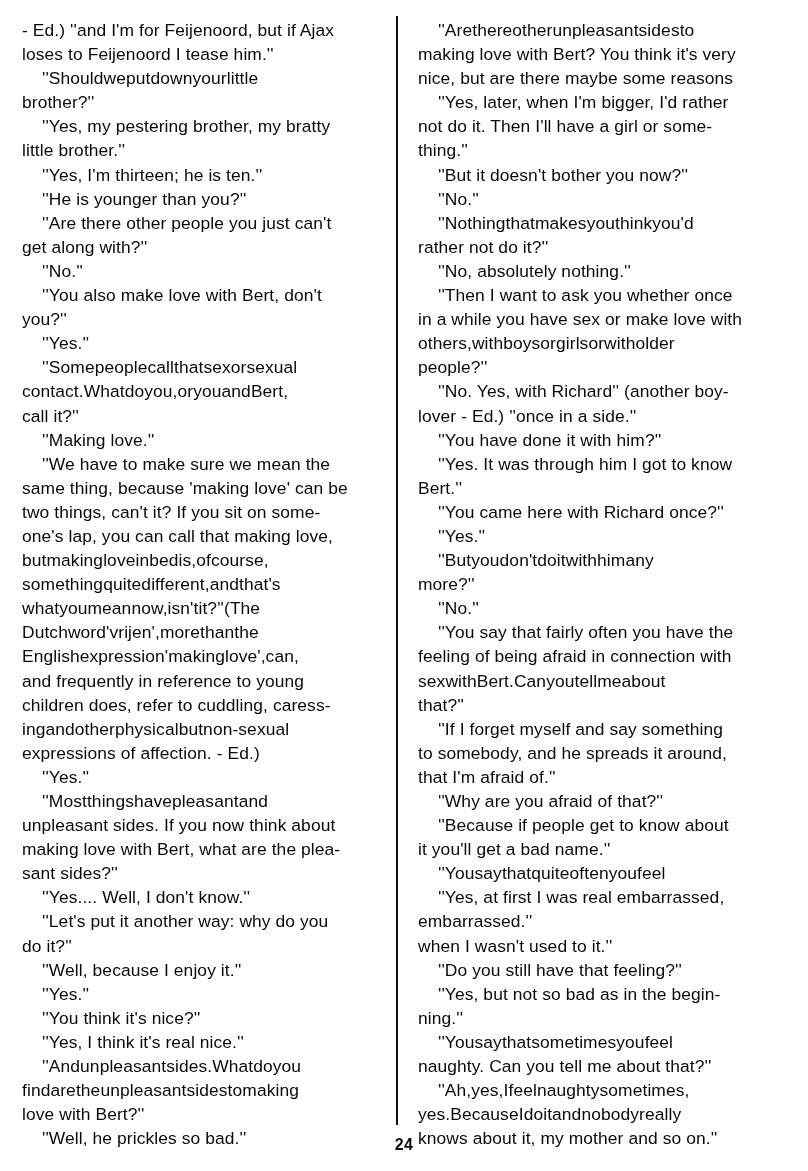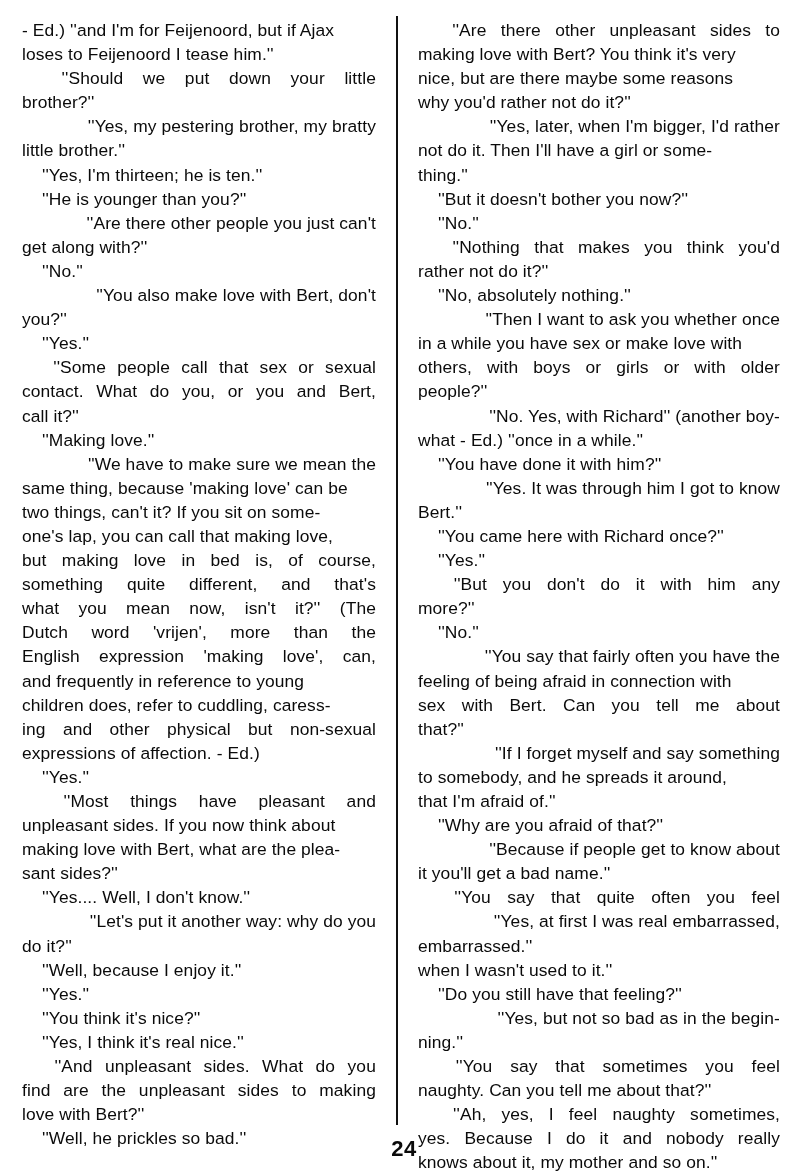--- a/index.html
+++ b/index.html
@@ -45,21 +45,20 @@
 
   
   .ln {
     display: flex;
     white-space: pre;
     height: 24.1px;
     overflow: visible;
   }
   
   .ln.just {
-    justify-content: space-between;
   }
   
   .ln.flush {
     justify-content: flex-start;
   }
   .ln.indent::before {
     content: "";
     display: block;
     width: 20px;
     flex: 0 0 20px;
@@ -76,21 +75,21 @@
     height: 1109px;
     background: #111111;
   }
 
   .folio {
     position: absolute;
     left: 0;
     top: 1136px;
     width: 808px;
     text-align: center;
-    font-size: 22px;
+    font-size: 16px;
     font-weight: 700;
     letter-spacing: 0.4px;
   }
 </style>
 </head>
 <body>
 
 <div class="page">
 
   <div class="columns">
@@ -140,35 +139,34 @@
         <div class="ln flush indent"><span class="w">''Yes, I think it's real nice.''</span></div>
         <div class="ln just indent"><span class="w">''And</span><span class="w">unpleasant</span><span class="w">sides.</span><span class="w">What</span><span class="w">do</span><span class="w">you</span></div>
         <div class="ln just"><span class="w">find</span><span class="w">are</span><span class="w">the</span><span class="w">unpleasant</span><span class="w">sides</span><span class="w">to</span><span class="w">making</span></div>
         <div class="ln flush"><span class="w">love with Bert?''</span></div>
         <div class="ln flush indent"><span class="w">''Well, he prickles so bad.''</span></div>
       </div>
     <div class="column right" id="col-right">
         <div class="ln just indent"><span class="w">''Are</span><span class="w">there</span><span class="w">other</span><span class="w">unpleasant</span><span class="w">sides</span><span class="w">to</span></div>
         <div class="ln just"><span class="w">making love with Bert? You think it's very</span></div>
         <div class="ln just"><span class="w">nice, but are there maybe some reasons</span></div>
-        <div class="ln flush"><span class="w">why you'd rather not do it?''</span></div>
         <div class="ln just indent"><span class="w">''Yes, later, when I'm bigger, I'd rather</span></div>
         <div class="ln just"><span class="w">not do it. Then I'll have a girl or some-</span></div>
         <div class="ln flush"><span class="w">thing.''</span></div>
         <div class="ln flush indent"><span class="w">''But it doesn't bother you now?''</span></div>
         <div class="ln flush indent"><span class="w">''No.''</span></div>
         <div class="ln just indent"><span class="w">''Nothing</span><span class="w">that</span><span class="w">makes</span><span class="w">you</span><span class="w">think</span><span class="w">you'd</span></div>
         <div class="ln flush"><span class="w">rather not do it?''</span></div>
         <div class="ln flush indent"><span class="w">''No, absolutely nothing.''</span></div>
         <div class="ln just indent"><span class="w">''Then I want to ask you whether once</span></div>
         <div class="ln just"><span class="w">in a while you have sex or make love with</span></div>
         <div class="ln just"><span class="w">others,</span><span class="w">with</span><span class="w">boys</span><span class="w">or</span><span class="w">girls</span><span class="w">or</span><span class="w">with</span><span class="w">older</span></div>
         <div class="ln flush"><span class="w">people?''</span></div>
         <div class="ln just indent"><span class="w">''No. Yes, with Richard'' (another boy-</span></div>
-        <div class="ln flush"><span class="w">what - Ed.) ''once in a while.''</span></div>
+        <div class="ln flush"><span class="w">lover - Ed.) ''once in a side.''</span></div>
         <div class="ln flush indent"><span class="w">''You have done it with him?''</span></div>
         <div class="ln just indent"><span class="w">''Yes. It was through him I got to know</span></div>
         <div class="ln flush"><span class="w">Bert.''</span></div>
         <div class="ln flush indent"><span class="w">''You came here with Richard once?''</span></div>
         <div class="ln flush indent"><span class="w">''Yes.''</span></div>
         <div class="ln just indent"><span class="w">''But</span><span class="w">you</span><span class="w">don't</span><span class="w">do</span><span class="w">it</span><span class="w">with</span><span class="w">him</span><span class="w">any</span></div>
         <div class="ln flush"><span class="w">more?''</span></div>
         <div class="ln flush indent"><span class="w">''No.''</span></div>
         <div class="ln just indent"><span class="w">''You say that fairly often you have the</span></div>
         <div class="ln just"><span class="w">feeling of being afraid in connection with</span></div>

